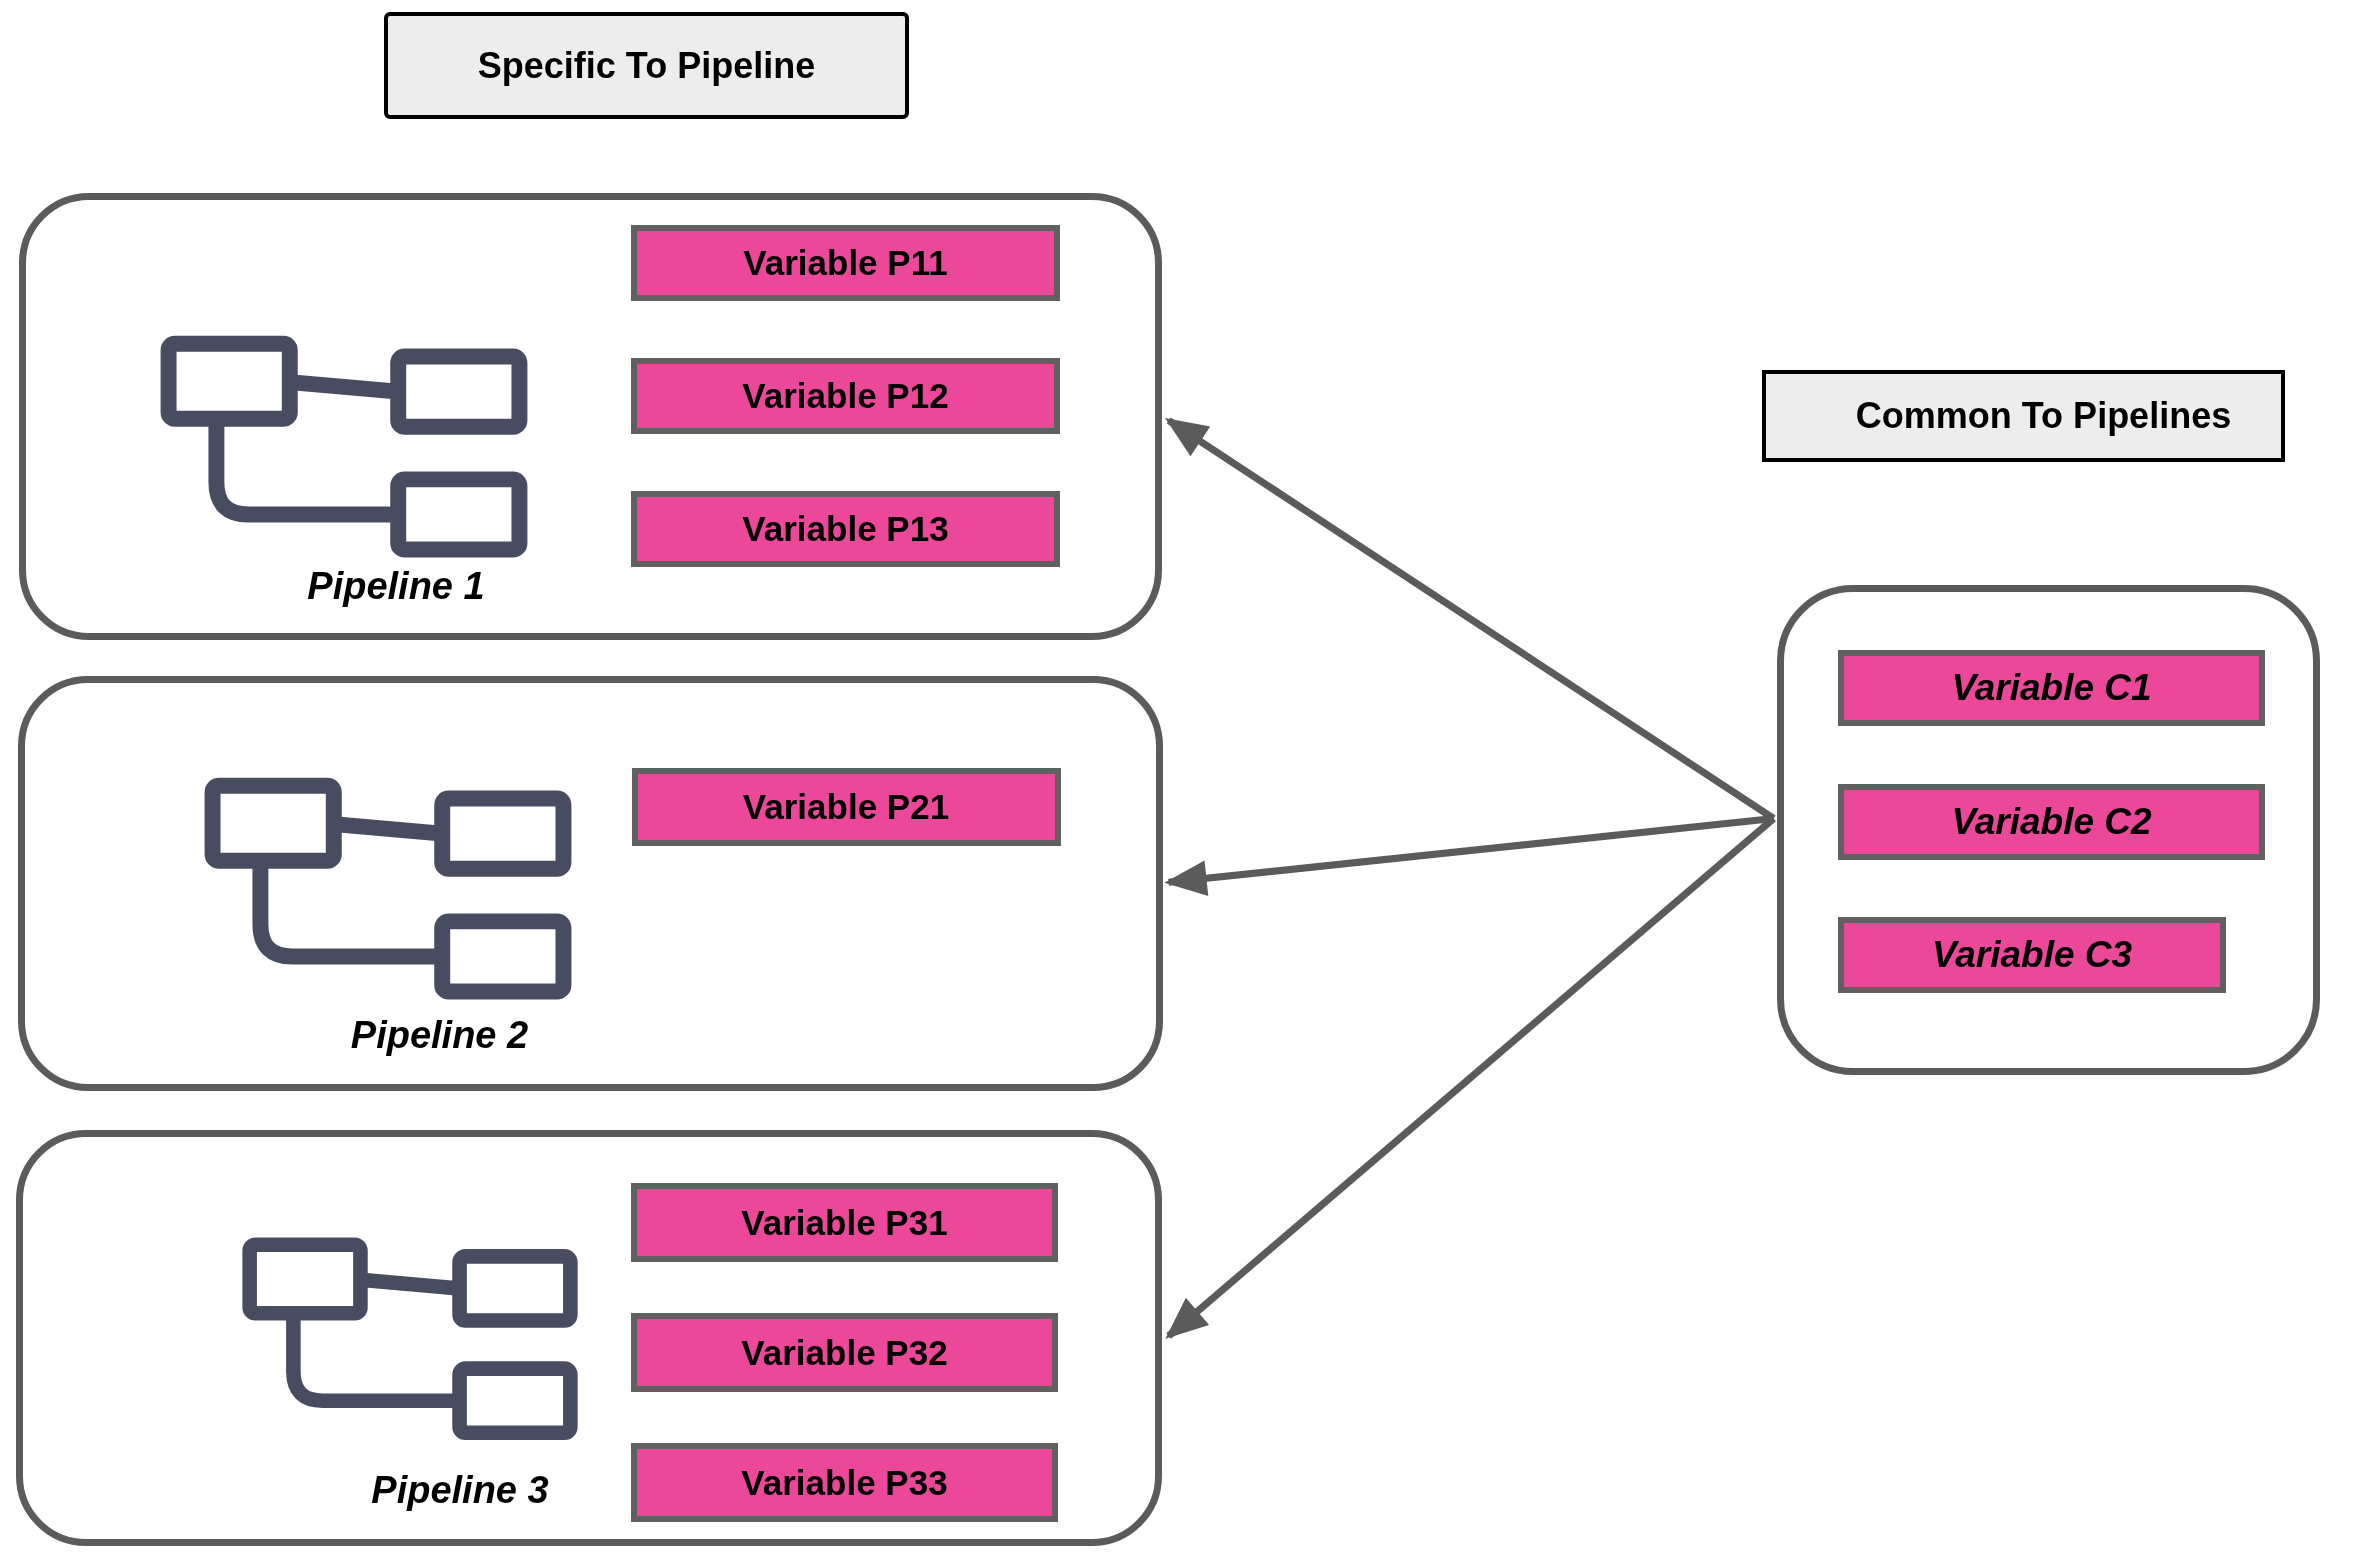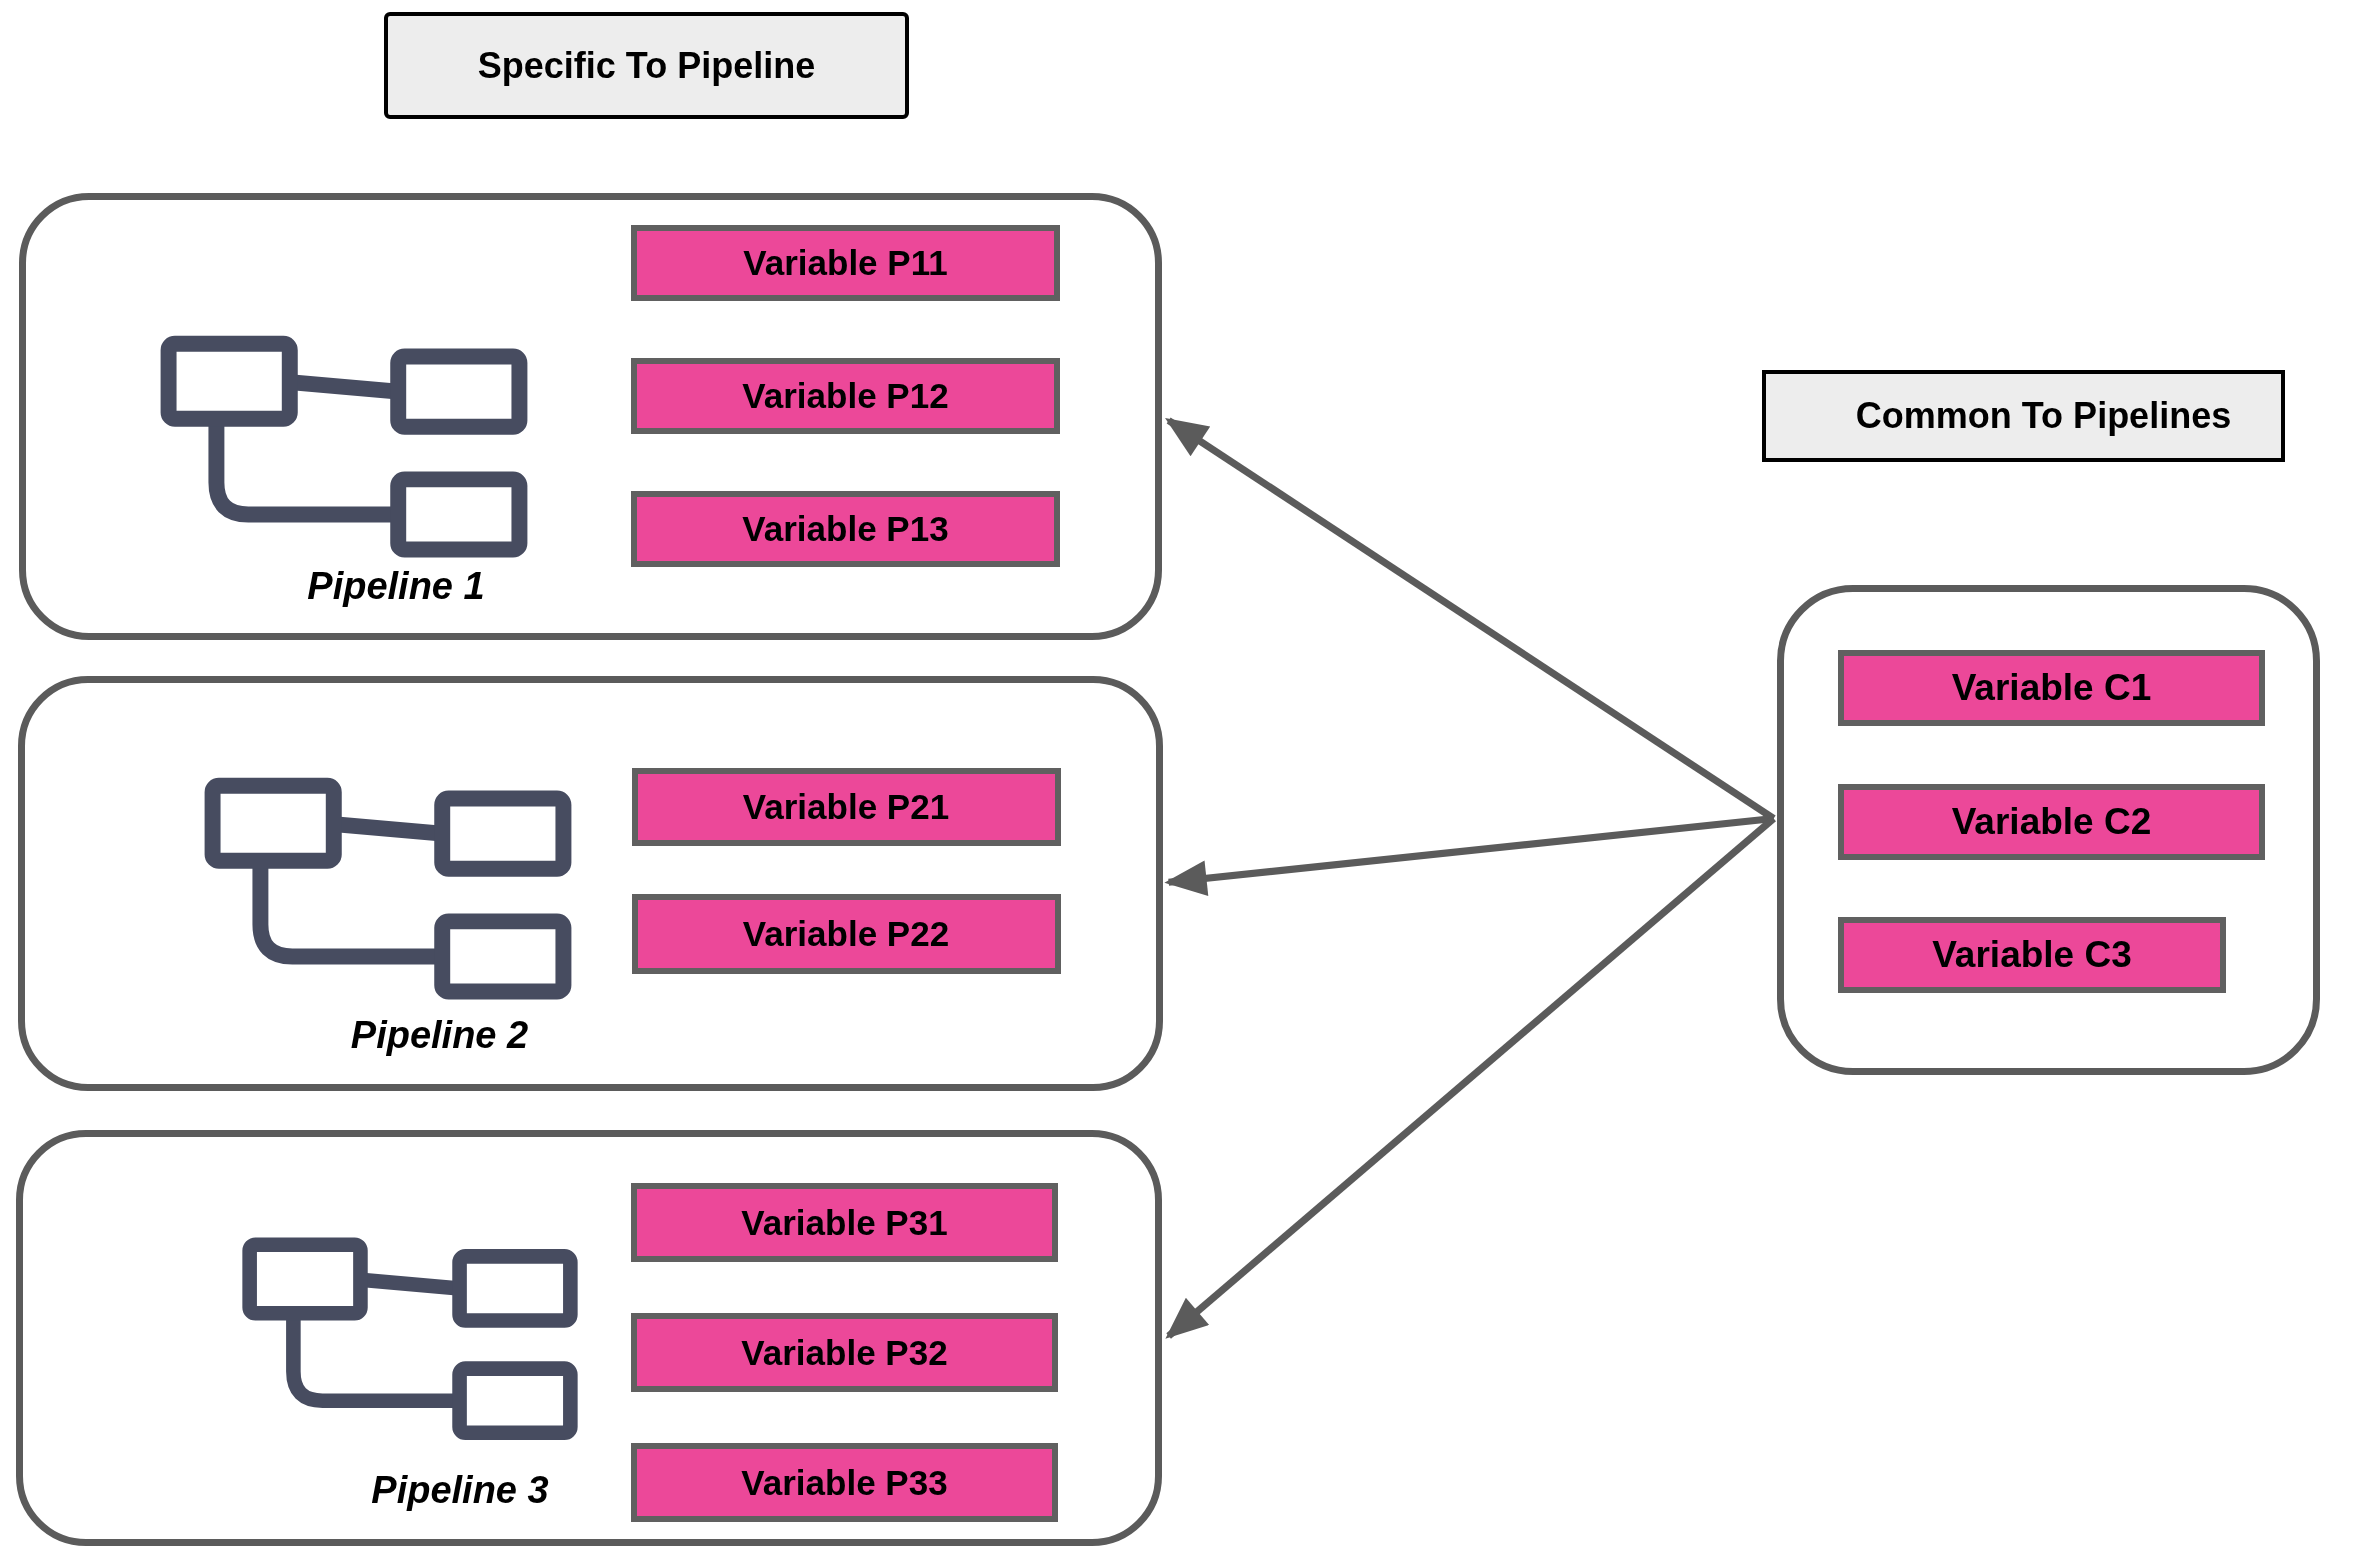--- a/index.html
+++ b/index.html
@@ -25,20 +25,21 @@
     position:absolute;
     border:7.2px solid var(--container-border);
     border-radius:70px;
     background:var(--background);
   }
   .common-group{
     position:absolute;
     border:7.2px solid var(--container-border);
     border-radius:76px;
     background:var(--background);
+    font-style:italic;
   }
   .varbox{
     position:absolute;
     border:6.4px solid var(--variable-border);
     background:#ec4899;
     display:flex;align-items:center;justify-content:center;
     font-weight:700;font-size:35px;color:var(--text);
     white-space:nowrap;
   }
   .titlebox{
@@ -85,21 +86,20 @@
   <div class="pipeline" style="left:17.5px;top:676px;width:1145px;height:415px;">
     <svg class="flow-icon" style="left:178px;top:93px;" width="370" height="227" viewBox="0 0 232 142">
       <path d="M36,52 L36,93 Q36,113 56,113 L150,113" fill="none" stroke="var(--icon)" stroke-width="10"></path>
       <line x1="82" y1="30" x2="150" y2="36" stroke="var(--icon)" stroke-width="10"></line>
       <rect x="6" y="6" width="76" height="47" rx="4" fill="#ffffff" stroke="var(--icon)" stroke-width="10"></rect>
       <rect x="150" y="14" width="76" height="44" rx="4" fill="#ffffff" stroke="var(--icon)" stroke-width="10"></rect>
       <rect x="150" y="91" width="76" height="44" rx="4" fill="#ffffff" stroke="var(--icon)" stroke-width="10"></rect>
     </svg>
     <div class="plabel" style="left:230px;top:331px;width:370px;">Pipeline 2</div>
     <div class="varbox" style="left:607px;top:85px;width:429px;height:78px;">Variable P21</div>
-    <div class="varbox" style="left:607px;top:211px;width:429px;height:80px;">Variable P22</div>
   </div>
 
   <div class="pipeline" style="left:16px;top:1130px;width:1146px;height:416px;">
     <svg class="flow-icon" style="left:202px;top:99px;" width="370" height="207" viewBox="0 0 232 142">
       <path d="M36,52 L36,93 Q36,113 56,113 L150,113" fill="none" stroke="var(--icon)" stroke-width="10"></path>
       <line x1="82" y1="30" x2="150" y2="36" stroke="var(--icon)" stroke-width="10"></line>
       <rect x="6" y="6" width="76" height="47" rx="4" fill="#ffffff" stroke="var(--icon)" stroke-width="10"></rect>
       <rect x="150" y="14" width="76" height="44" rx="4" fill="#ffffff" stroke="var(--icon)" stroke-width="10"></rect>
       <rect x="150" y="91" width="76" height="44" rx="4" fill="#ffffff" stroke="var(--icon)" stroke-width="10"></rect>
     </svg>

